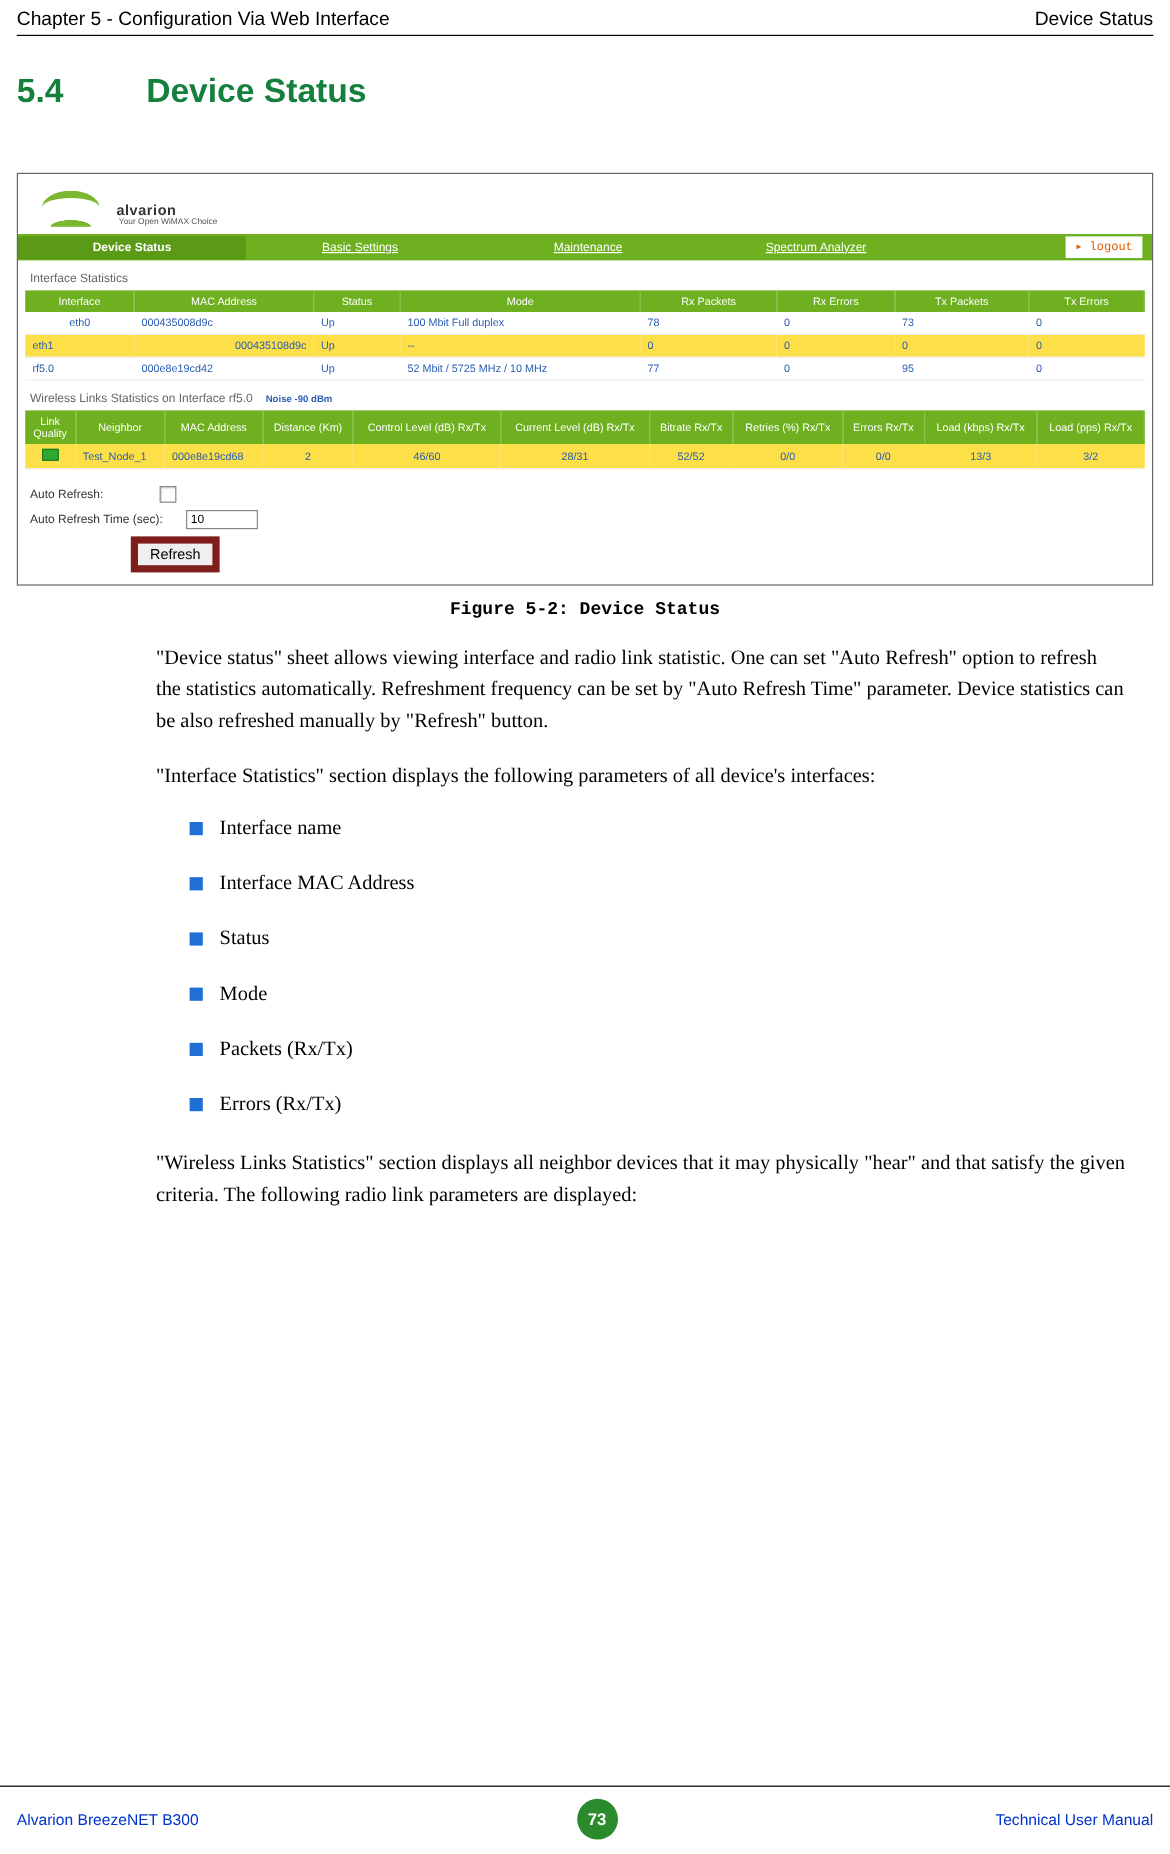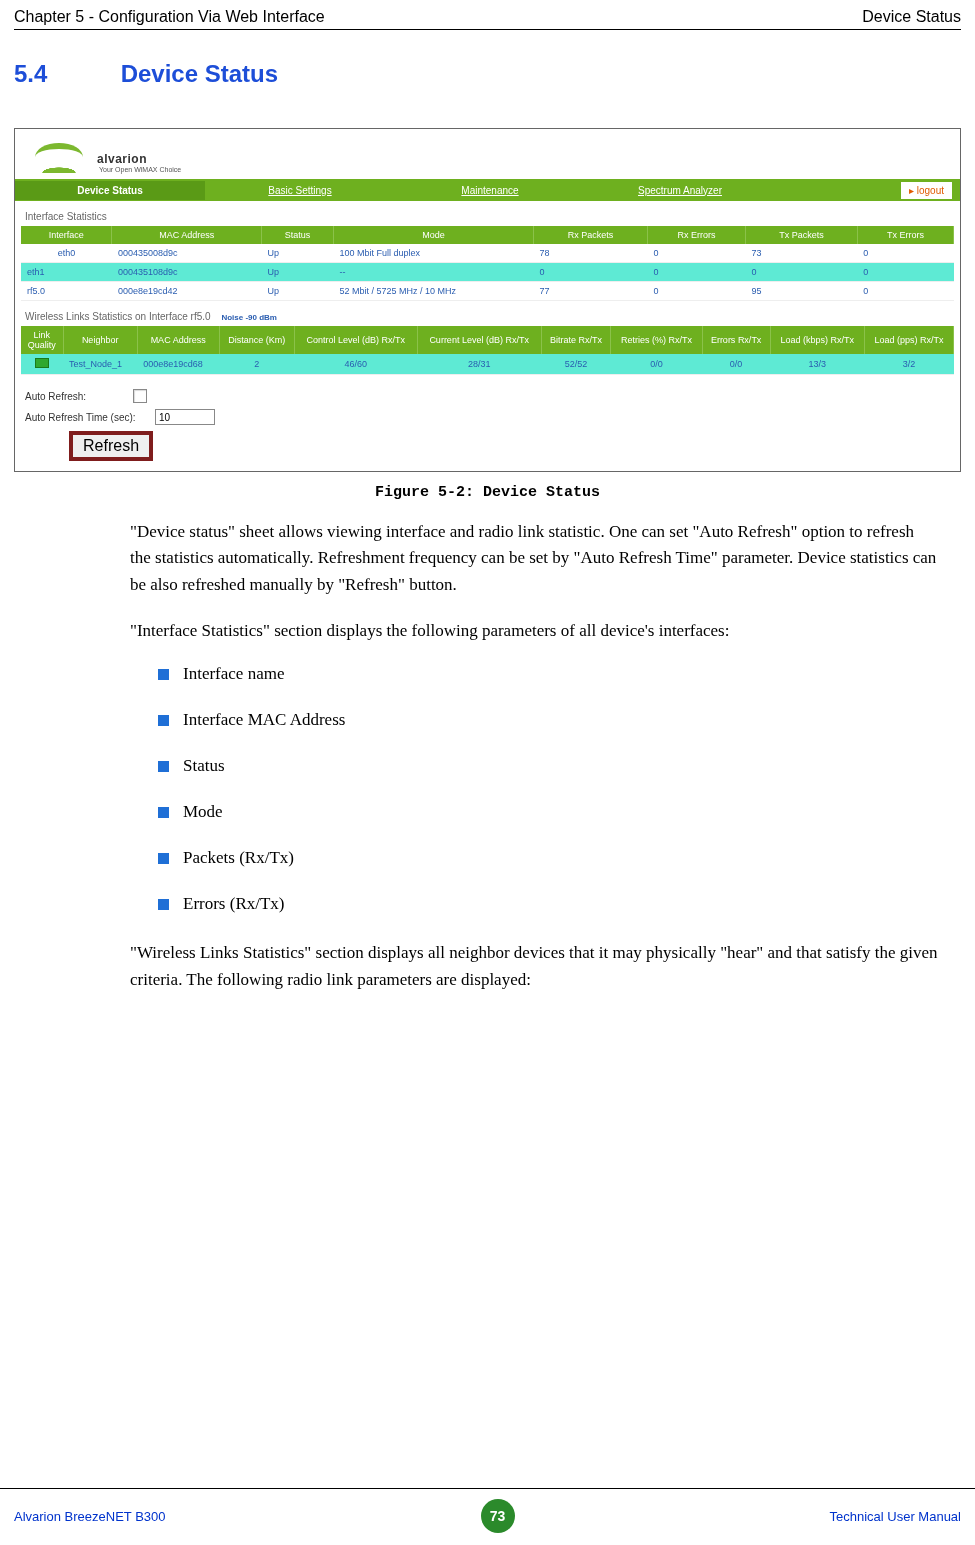--- a/index.html
+++ b/index.html
@@ -14,25 +14,25 @@
   .page-header {
     display: flex;
     justify-content: space-between;
     padding: 8px 14px 3px 14px;
     font-family: Arial, Helvetica, sans-serif;
     font-size: 16px;
   }
   .hr-top { border: none; border-top: 1px solid #000; margin: 0 14px 30px 14px; }
   .section-heading {
     font-family: Arial, Helvetica, sans-serif;
-    color: #1d4ed8;
+    color: #15803d;
     font-weight: 700;
-    font-size: 24px;
+    font-size: 28px;
     padding-left: 14px;
-    margin-bottom: 40px;
+    margin-bottom: 52px;
   }
   .section-number { display: inline-block; width: 100px; }
   .figure-block {
     margin: 0 14px 12px 14px;
     border: 1px solid #666;
     background: #fff;
     padding: 6px 0 10px 0;
   }
   .logo-row { display: flex; align-items: flex-end; padding: 4px 10px 6px 10px; }
   .logo-swoosh {
@@ -45,36 +45,36 @@
   }
   .logo-text { font-family: Arial; font-size: 12px; font-weight:700; color:#333; letter-spacing:0.5px; }
   .logo-tag { font-family: Arial; font-size: 7px; color:#555; margin-left:2px; }
   .tabbar {
     display:flex; align-items:center; background:#6eb01f; height:22px;
     font-family: Arial; font-size:10px; color:#fff;
   }
   .tab { flex:0 0 auto; width:190px; text-align:center; padding:4px 0; }
   .tab.active { background:#5a9a16; font-weight:700; }
   .tab.under { text-decoration: underline; }
-  .logout { margin-left:auto; margin-right:8px; color:#e05a00; font-size:10px; background:#fff; padding:3px 8px; }
+  .logout { margin-left:auto; margin-right:8px; color:#e05a00; font-size:10px; background:#fff; padding:3px 8px;font-family:Liberation Mono, monospace; }
   .section-label { font-family:Arial; font-size:10px; color:#666; padding:10px 10px 4px 10px; }
   .tbl { width: calc(100% - 12px); margin:0 6px; border-collapse: collapse; font-family:Arial; font-size:9px; }
   .tbl th { background:#6eb01f; color:#fff; font-weight:400; padding:4px 4px; border-right:1px solid #8bc24a; text-align:center;margin-top:20px; }
   .tbl td { padding:4px 6px; border-bottom:1px solid #eee; color:#2a5db0; text-align:center; }
   .tbl tr.r0 { background:#fff; }
-  .tbl tr.r1 { background:#5eead4; }
+  .tbl tr.r1 { background:#fde047; }
   .noise-note { font-family:Arial; font-size:8px; color:#2a5db0; margin-left:8px; font-weight:700;}
   .lq-cell { width:42px; }
   .lq-box { display:inline-block; width:14px; height:10px; background:#2fa82f; border:1px solid #1a7a1a; }
   .controls { font-family:Arial; font-size:10px; color:#333; padding:14px 0 0 10px; }
   .ctrl-row { display:flex; align-items:center; margin-bottom:6px; }
   .ctrl-label { width:108px; }
   .chk { width:14px; height:14px; border:1px solid #888; background:#fefefe; box-shadow: inset 1px 1px 1px rgba(0,0,0,.15); }
   .txt { width:60px; height:16px; border:1px solid #888; font-size:10px; padding:1px 3px; background:#fff; }
-  .btn { margin-left:44px; border:4px solid #7f1d1d; background:#efefef; font-family:Arial; font-size:16px; padding:2px 10px; }
+  .btn { margin-left:84px; border:6px solid #7f1d1d; background:#efefef; font-family:Arial; font-size:12px; padding:2px 10px; }
   .figure-caption { text-align:center; font-family:Liberation Mono, monospace; font-weight:700; font-size:15px; margin:10px 0 18px 0; }
   .body-text { font-family: Georgia, 'Times New Roman', serif; font-size:17px; line-height:1.55; color:#000; margin:0 36px 20px 130px; }
   .bullet-list { margin:0 36px 22px 158px; }
   .bullet-item { display:flex; align-items:flex-start; margin-bottom:26px; }
   .sq { width:11px; height:11px; background:#1f6fd6; margin-top:5px; margin-right:14px; flex-shrink:0; }
   .bullet-text { font-family: Georgia, serif; font-size:17px; color:#000; }
   .footer {
     position:absolute; bottom:0; left:0; right:0;
     display:flex; justify-content:space-between; align-items:center;
     padding:10px 14px 12px 14px; font-family:Arial; font-size:13px;
@@ -138,21 +138,21 @@
         <td style="text-align:left">000435008d9c</td>
         <td style="text-align:left">Up</td>
         <td style="text-align:left">100 Mbit Full duplex</td>
         <td style="text-align:left">78</td>
         <td style="text-align:left">0</td>
         <td style="text-align:left">73</td>
         <td style="text-align:left">0</td>
       </tr>
       <tr class="r1">
         <td style="text-align:left">eth1</td>
-        <td style="text-align:left">000435108d9c</td>
+        <td style="text-align:right">000435108d9c</td>
         <td style="text-align:left">Up</td>
         <td style="text-align:left">--</td>
         <td style="text-align:left">0</td>
         <td style="text-align:left">0</td>
         <td style="text-align:left">0</td>
         <td style="text-align:left">0</td>
       </tr>
       <tr class="r0">
         <td style="text-align:left">rf5.0</td>
         <td style="text-align:left">000e8e19cd42</td>

